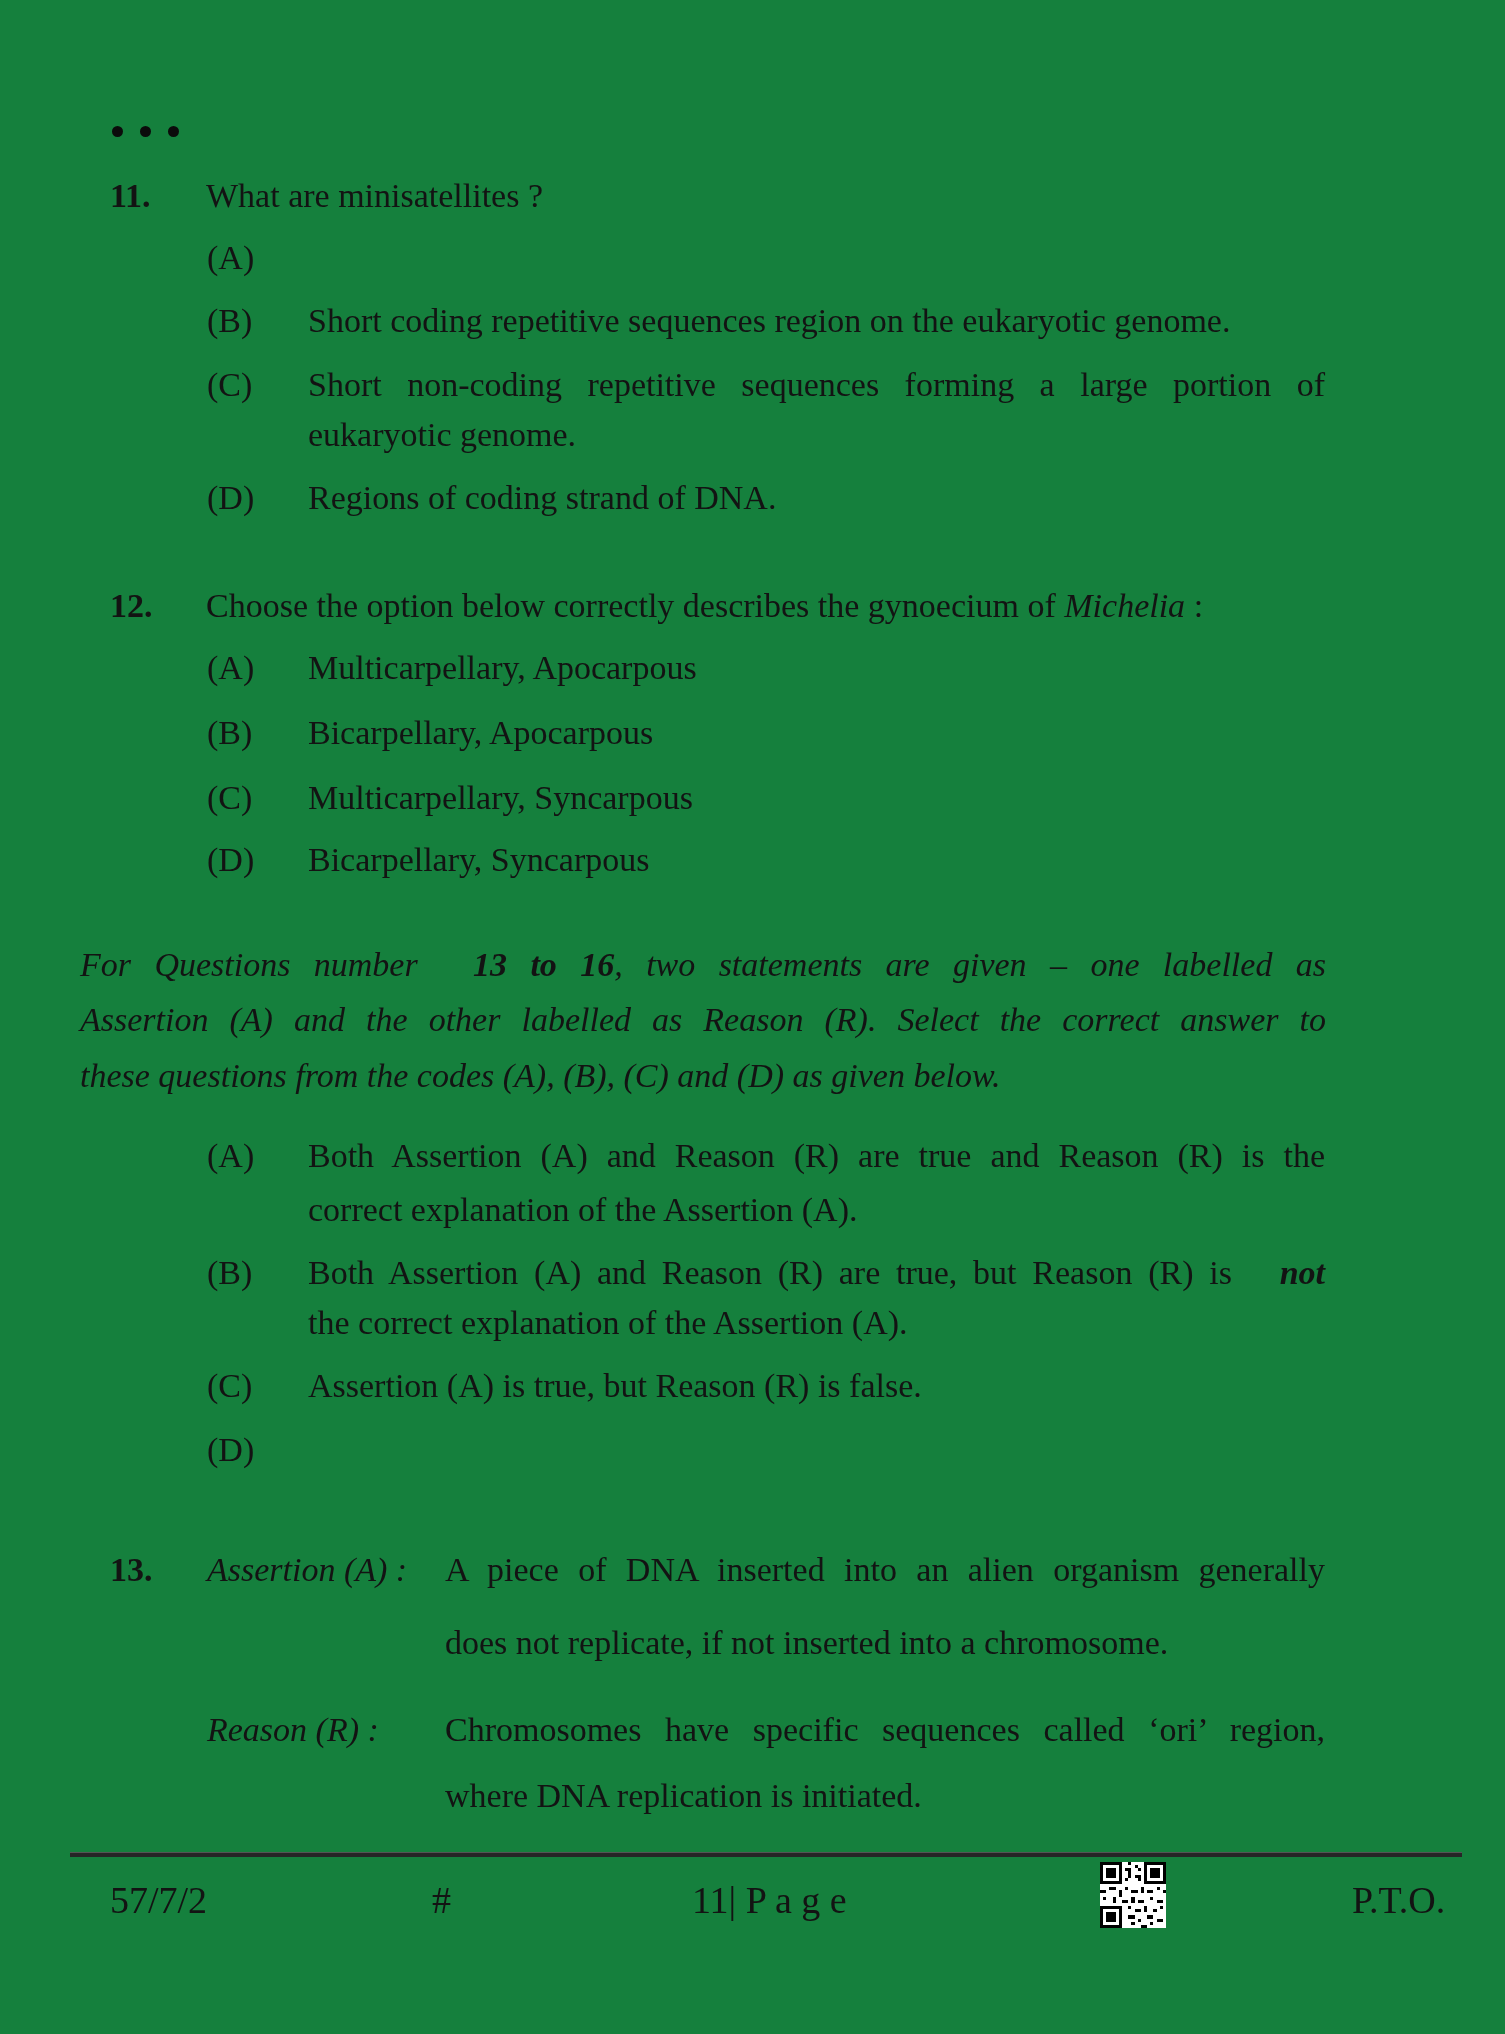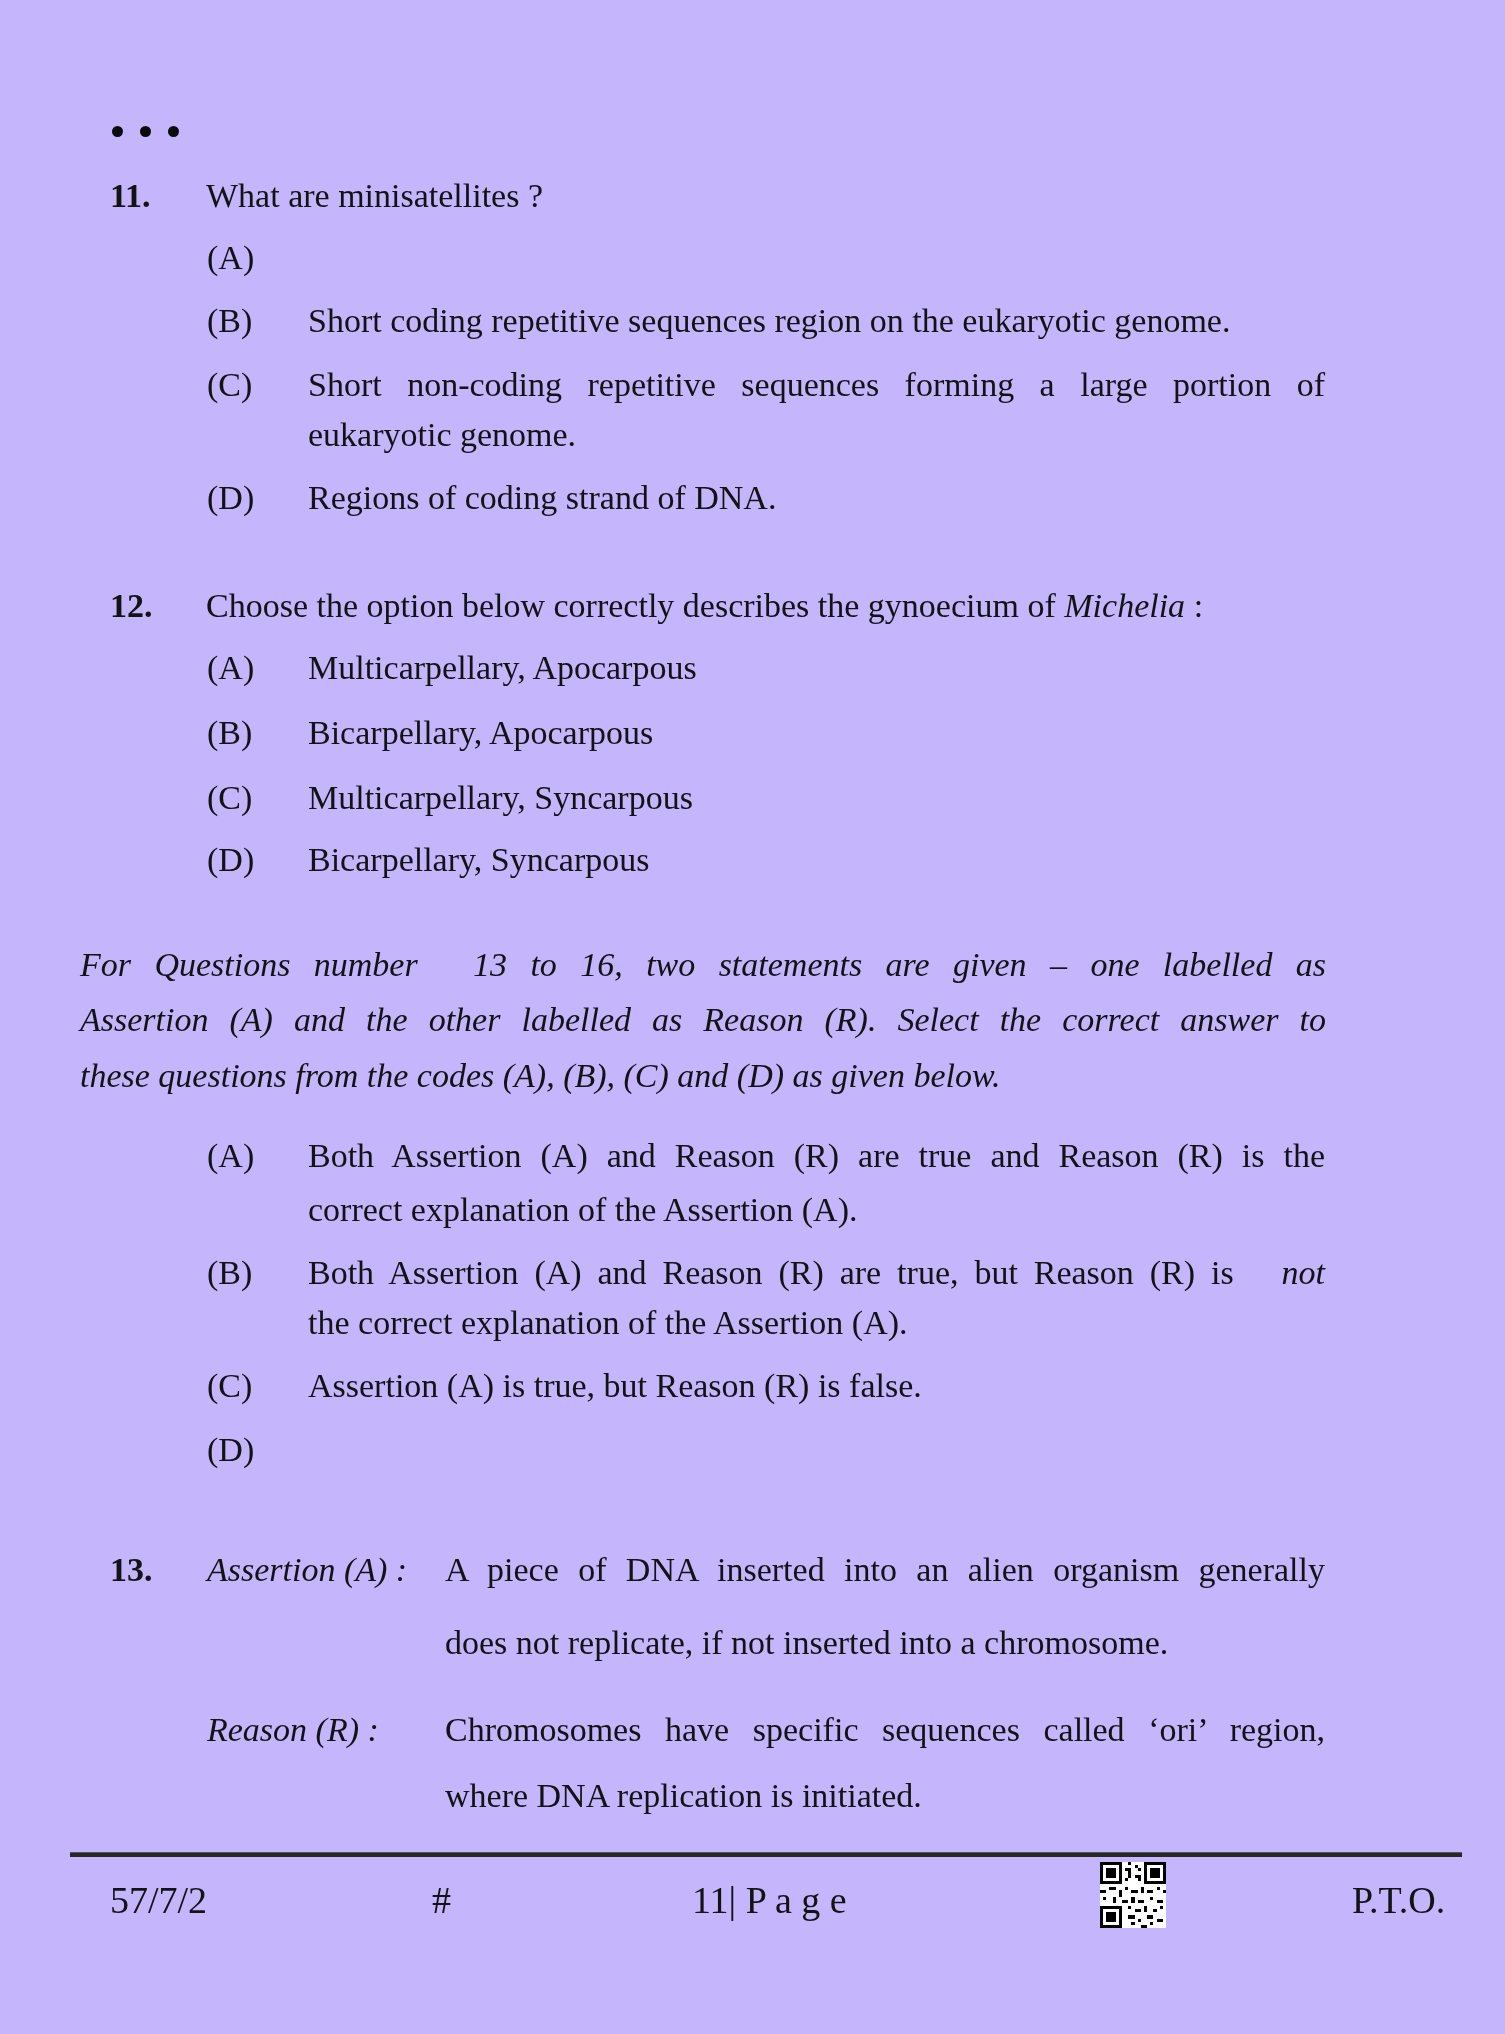--- a/index.html
+++ b/index.html
@@ -1,29 +1,29 @@
 <!DOCTYPE html>
 <html><head>
 <meta charset="utf-8">
 <style>
   html,body{margin:0;padding:0;background:#888;}
   .page{
     position:relative;
     width:1505px;height:2034px;
     margin:0 auto;
-    background:#c4b5fd;
+    background:#15803d;
     font-family:"Liberation Serif","DejaVu Serif",serif;
     font-size:34px;
     color:#131313;
     overflow:hidden;
   }
   .line{position:absolute;white-space:nowrap;line-height:1.25;}
   .stretch{position:absolute;line-height:1.25;text-align:justify;text-align-last:justify;}
   .italic{font-style:italic;}
-  .bolditalic{font-weight:normal;font-style:italic;margin-left:32px;}
+  .bolditalic{font-weight:bold;font-style:italic;margin-left:32px;}
   .qnum{font-weight:bold;}
   .dots{position:absolute;left:112px;top:126px;display:flex;gap:17px;}
   .dots i{width:11px;height:11px;border-radius:50%;background:#0b0b0b;}
   .rule{position:absolute;left:70px;top:1852px;width:1392px;height:4px;background:#262626;border-top:1px solid #555;}
   .footer-text{font-size:38px;font-weight:normal;}
   .qr{position:absolute;left:1100px;top:1862px;width:66px;height:66px;}
 </style>
 </head>
 <body>
 

